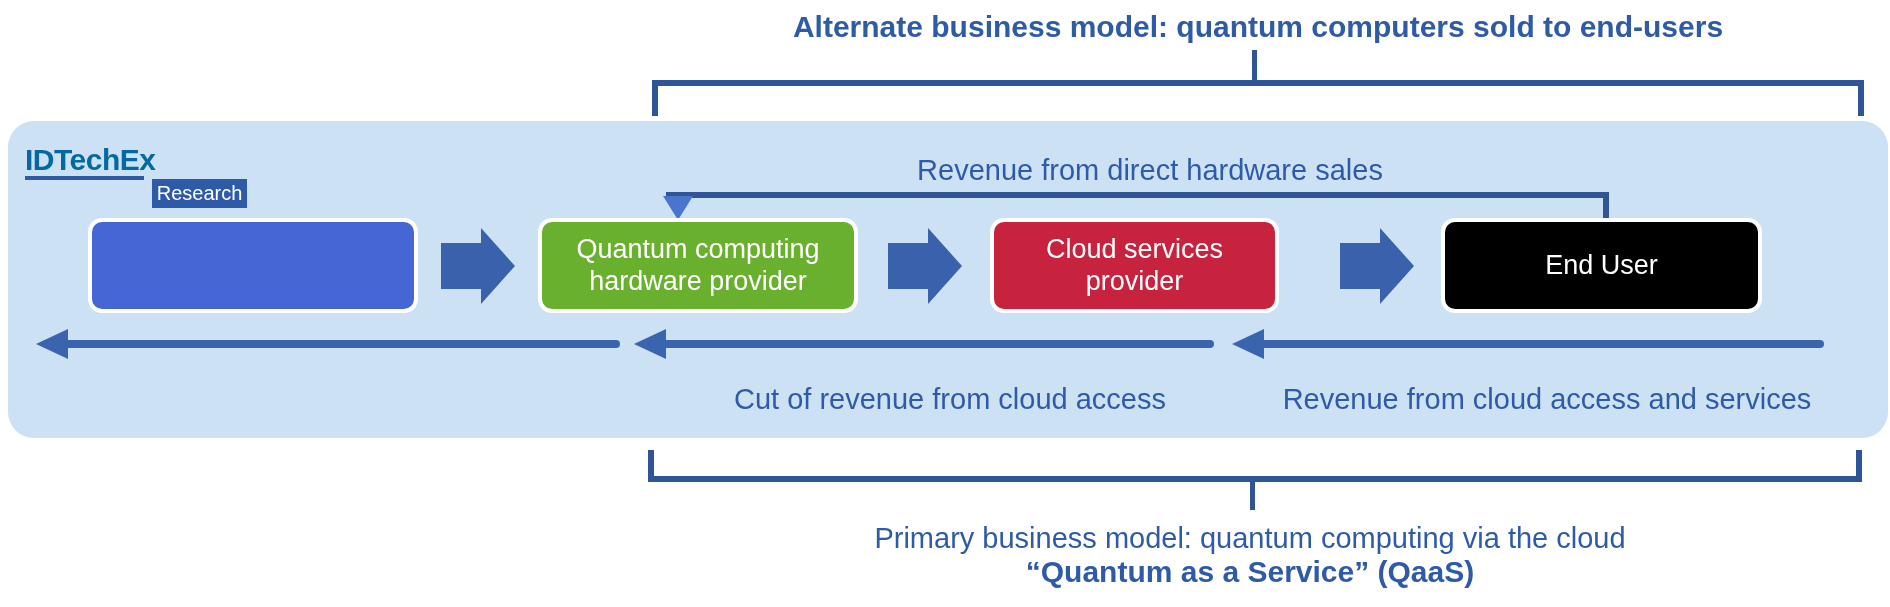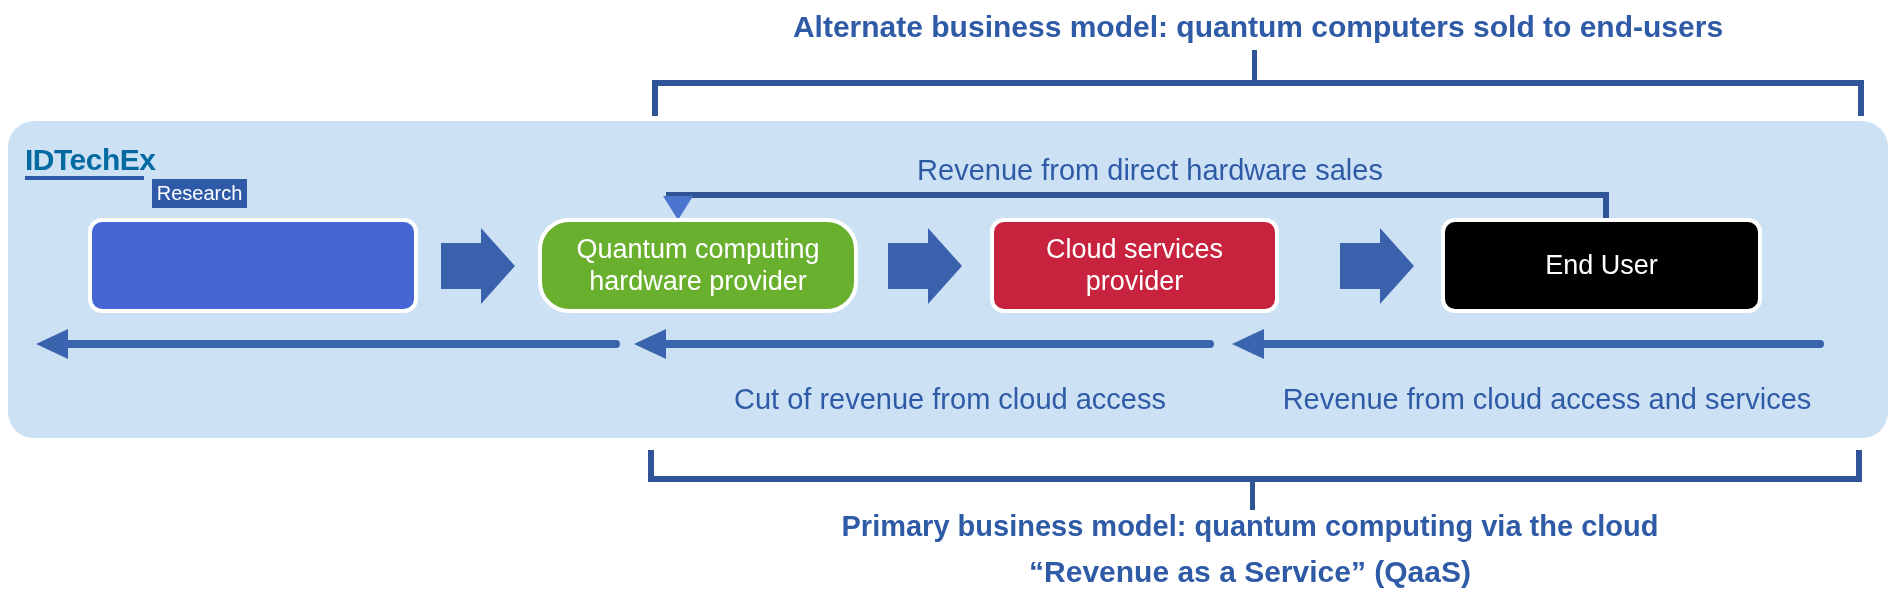--- a/index.html
+++ b/index.html
@@ -70,21 +70,21 @@
   <div class="logo-underline"></div>
   <div class="logo-badge">Research</div>
 
   <div class="abs blue-text center label-md" style="left:700px; top:154px; width:900px;">Revenue from direct hardware sales</div>
   <div class="bracket" style="left:666px; top:192px; width:943px; height:6px;"></div>
   <div class="bracket" style="left:1603px; top:192px; width:6px; height:26px;"></div>
   <div class="elbow-head"></div>
 
   <div class="fbox" style="left: 88px; width: 330px; background: rgb(71, 102, 214);">
   </div>
-  <div class="fbox" style="left: 538px; width: 320px; background: rgb(106, 176, 47); border-radius: 31px;">
+  <div class="fbox" style="left: 538px; width: 320px; background: rgb(106, 176, 47);">
     <div>Quantum computing</div>
     <div>hardware provider</div>
   </div>
   <div class="fbox" style="left: 990px; width: 289px; background: rgb(200, 35, 62);">
     <div>Cloud services provider</div>
     <div></div>
   </div>
   <div class="fbox" style="left: 1441px; width: 321px; background: rgb(0, 0, 0); align-items: center;">
     <div>End User</div>
     <div></div>
@@ -102,16 +102,16 @@
   <div class="rev-line" style="left:1260px; width:564px;"></div>
 
   <div class="abs blue-text center label-md" style="left:650px; top:383px; width:600px;">Cut of revenue from cloud access</div>
   <div class="abs blue-text center label-md" style="left:1247px; top:383px; width:600px;">Revenue from cloud access and services</div>
 
   <div class="bracket" style="left:648px; top:450px; width:6px; height:32px;"></div>
   <div class="bracket" style="left:1856px; top:450px; width:6px; height:32px;"></div>
   <div class="bracket" style="left:648px; top:476px; width:1214px; height:6px;"></div>
   <div class="bracket" style="left:1250px; top:482px; width:5px; height:28px;"></div>
 
-  <div class="abs blue-text center label-md" style="left:700px; top:510px; width:1100px;font-weight:bold;">Primary business model: quantum computing via the cloud</div>
-  <div class="abs blue-text center label-lg bold" style="left:700px; top:555px; width:1100px;">“Revenue as a Service” (QaaS)</div>
+  <div class="abs blue-text center label-md" style="left:700px; top:522px; width:1100px;">Primary business model: quantum computing via the cloud</div>
+  <div class="abs blue-text center label-lg bold" style="left:700px; top:555px; width:1100px;">“Quantum as a Service” (QaaS)</div>
 
 </div>
 
 </body></html>

